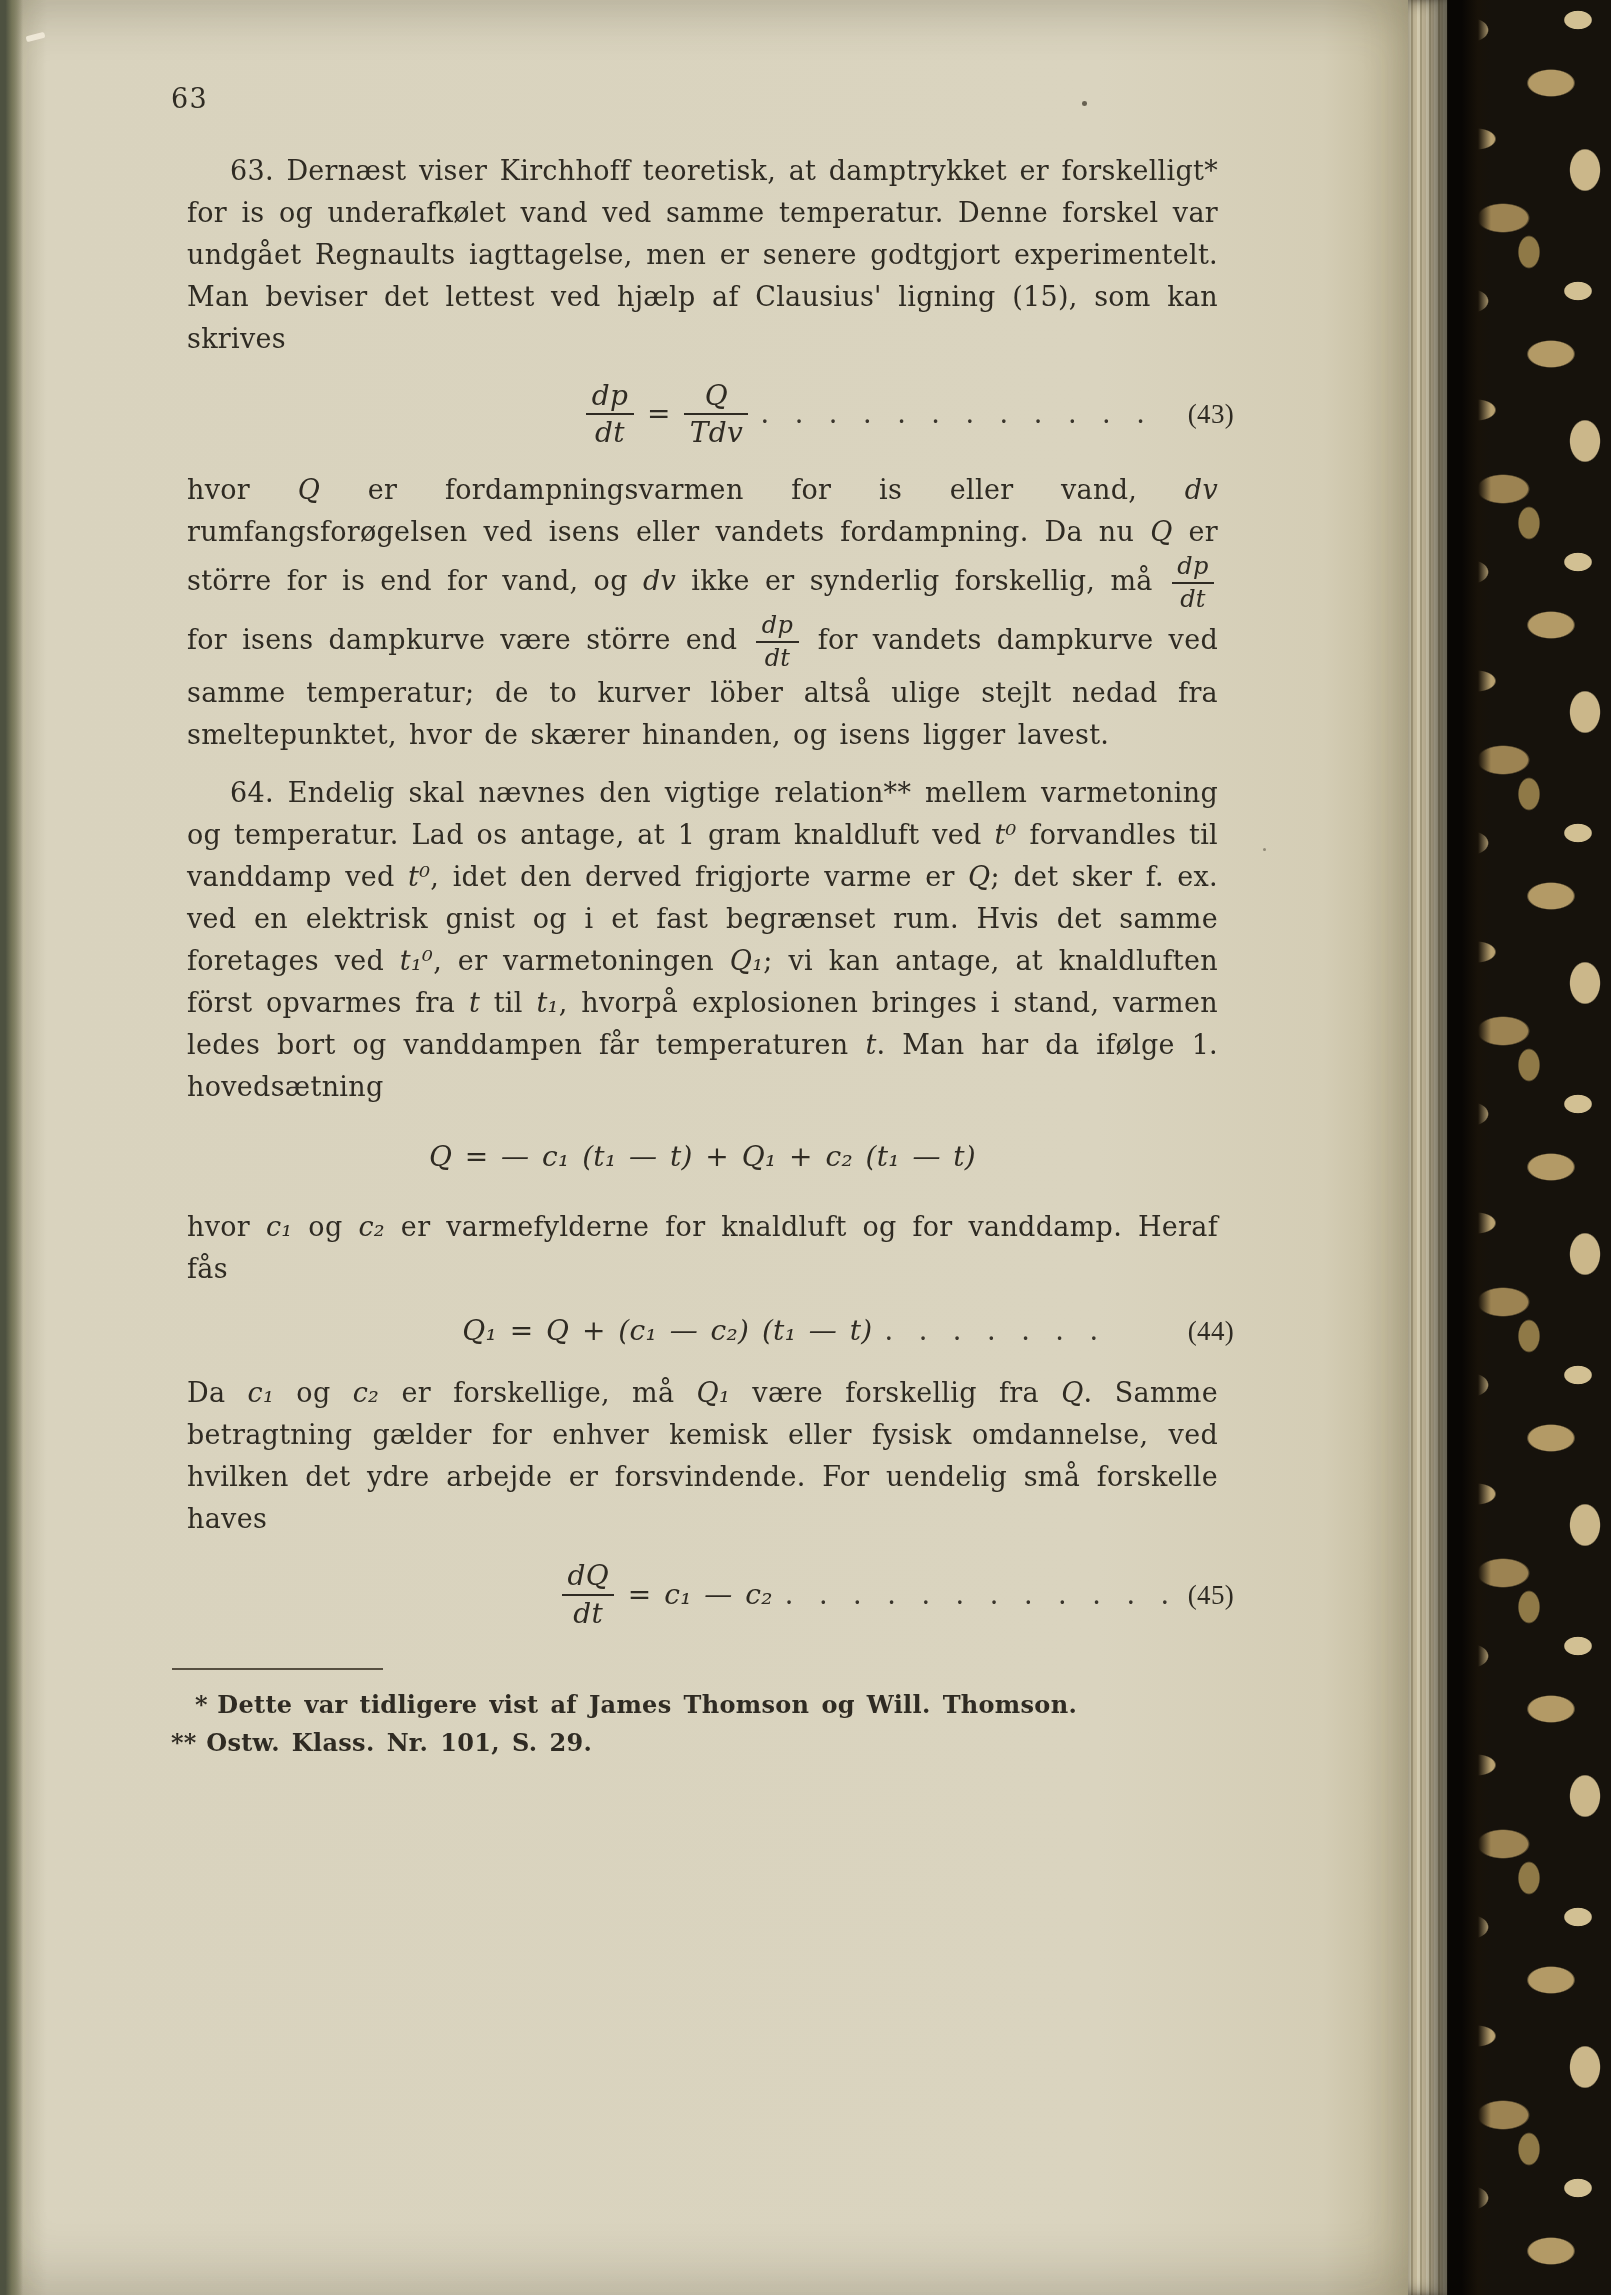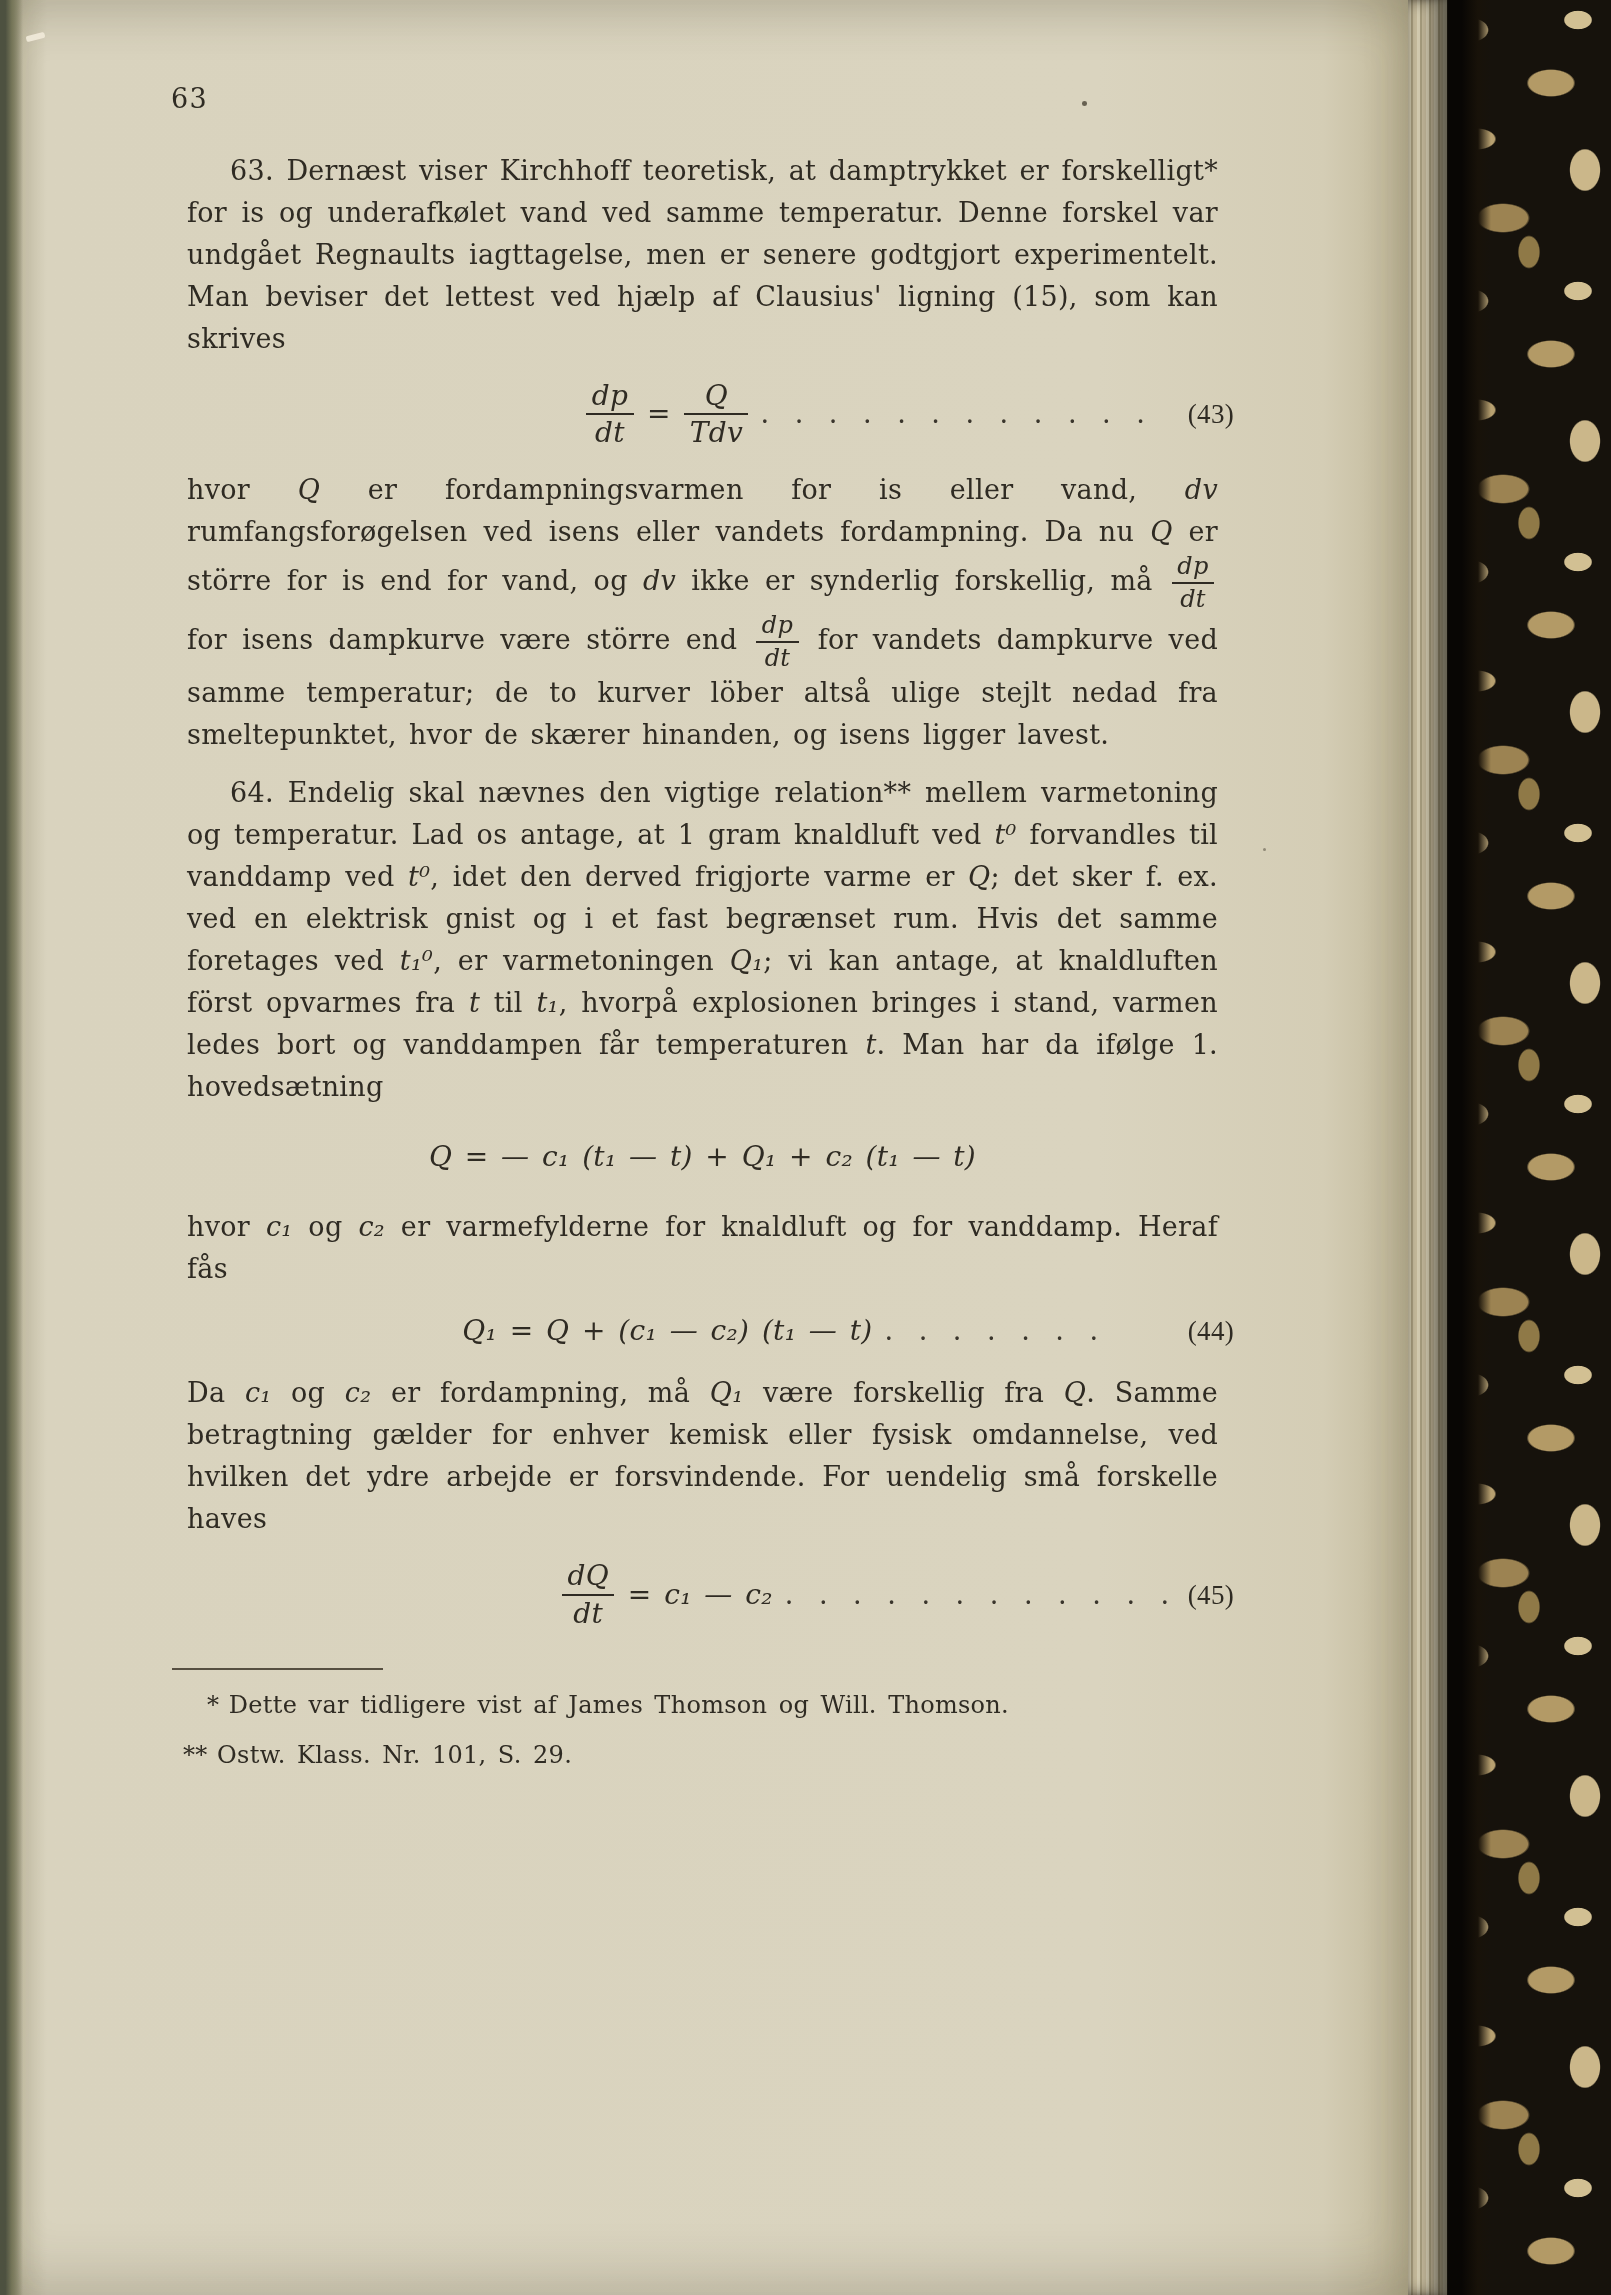--- a/index.html
+++ b/index.html
@@ -75,21 +75,21 @@
   .eq-lead { flex:1 1 0; min-width:27px; }
   .eq-main { display:inline-flex; align-items:center; gap:13.5px; font-size:28px; white-space:nowrap; }
   .eq-dots { flex:1 1 0; overflow:hidden; white-space:nowrap; padding:0 12px;
              letter-spacing:6.8px; text-align:left; color:#3a352c; }
   .eq-label { flex:none;font-family:Liberation Serif, serif; }
   .eq-center { text-align:center; margin:28px 0; font-size:28px; }
 
   
   .footnote-rule { width:211px; border:none; border-top:2px solid #564f41; margin:39px 0 16px 1.4px; }
   .footnotes { font-size:24px; line-height:38px; text-align:left; }
-  .fn { margin:12px; }
+  .fn { margin:0;font-weight:bold; }
   .fn-1 { padding-left:24px; }
   .fn-m { padding-right:9.5px; }
 </style>
 </head>
 <body>
 
 <div class="paper">
   <div class="left-edge"></div>
   <div class="corner-mark"></div>
   <div class="speck speck-a"></div>
@@ -126,21 +126,21 @@
 
     <p class="para"><span>hvor </span><span class="it">c₁</span><span> og </span><span class="it">c₂</span><span> er varmefylderne for knaldluft og for vanddamp.  Heraf fås</span></p>
 
     <div class="eq-row">
       <span class="eq-lead"></span>
       <span class="eq-main it">Q₁ = Q + (c₁ — c₂) (t₁ — t)</span>
       <span class="eq-dots">. . . . . . .</span>
       <span class="eq-label">(44)</span>
     </div>
 
-    <p class="para"><span>Da </span><span class="it">c₁</span><span> og </span><span class="it">c₂</span><span> er fordampning, må </span><span class="it">Q₁</span><span> være forskellig fra </span><span class="it">Q</span><span>.  Samme betragtning gælder for enhver kemisk eller fysisk omdannelse, ved hvilken det ydre arbejde er forsvindende.  For uendelig små forskelle haves</span></p>
+    <p class="para"><span>Da </span><span class="it">c₁</span><span> og </span><span class="it">c₂</span><span> er forskellige, må </span><span class="it">Q₁</span><span> være forskellig fra </span><span class="it">Q</span><span>.  Samme betragtning gælder for enhver kemisk eller fysisk omdannelse, ved hvilken det ydre arbejde er forsvindende.  For uendelig små forskelle haves</span></p>
 
     <div class="eq-row">
       <span class="eq-lead"></span>
       <span class="eq-main">
         <span class="frac">
             <span class="top it">dQ</span>
             <span class="bot it">dt</span>
           </span>
         <span class="it">= c₁ — c₂</span>
       </span>

